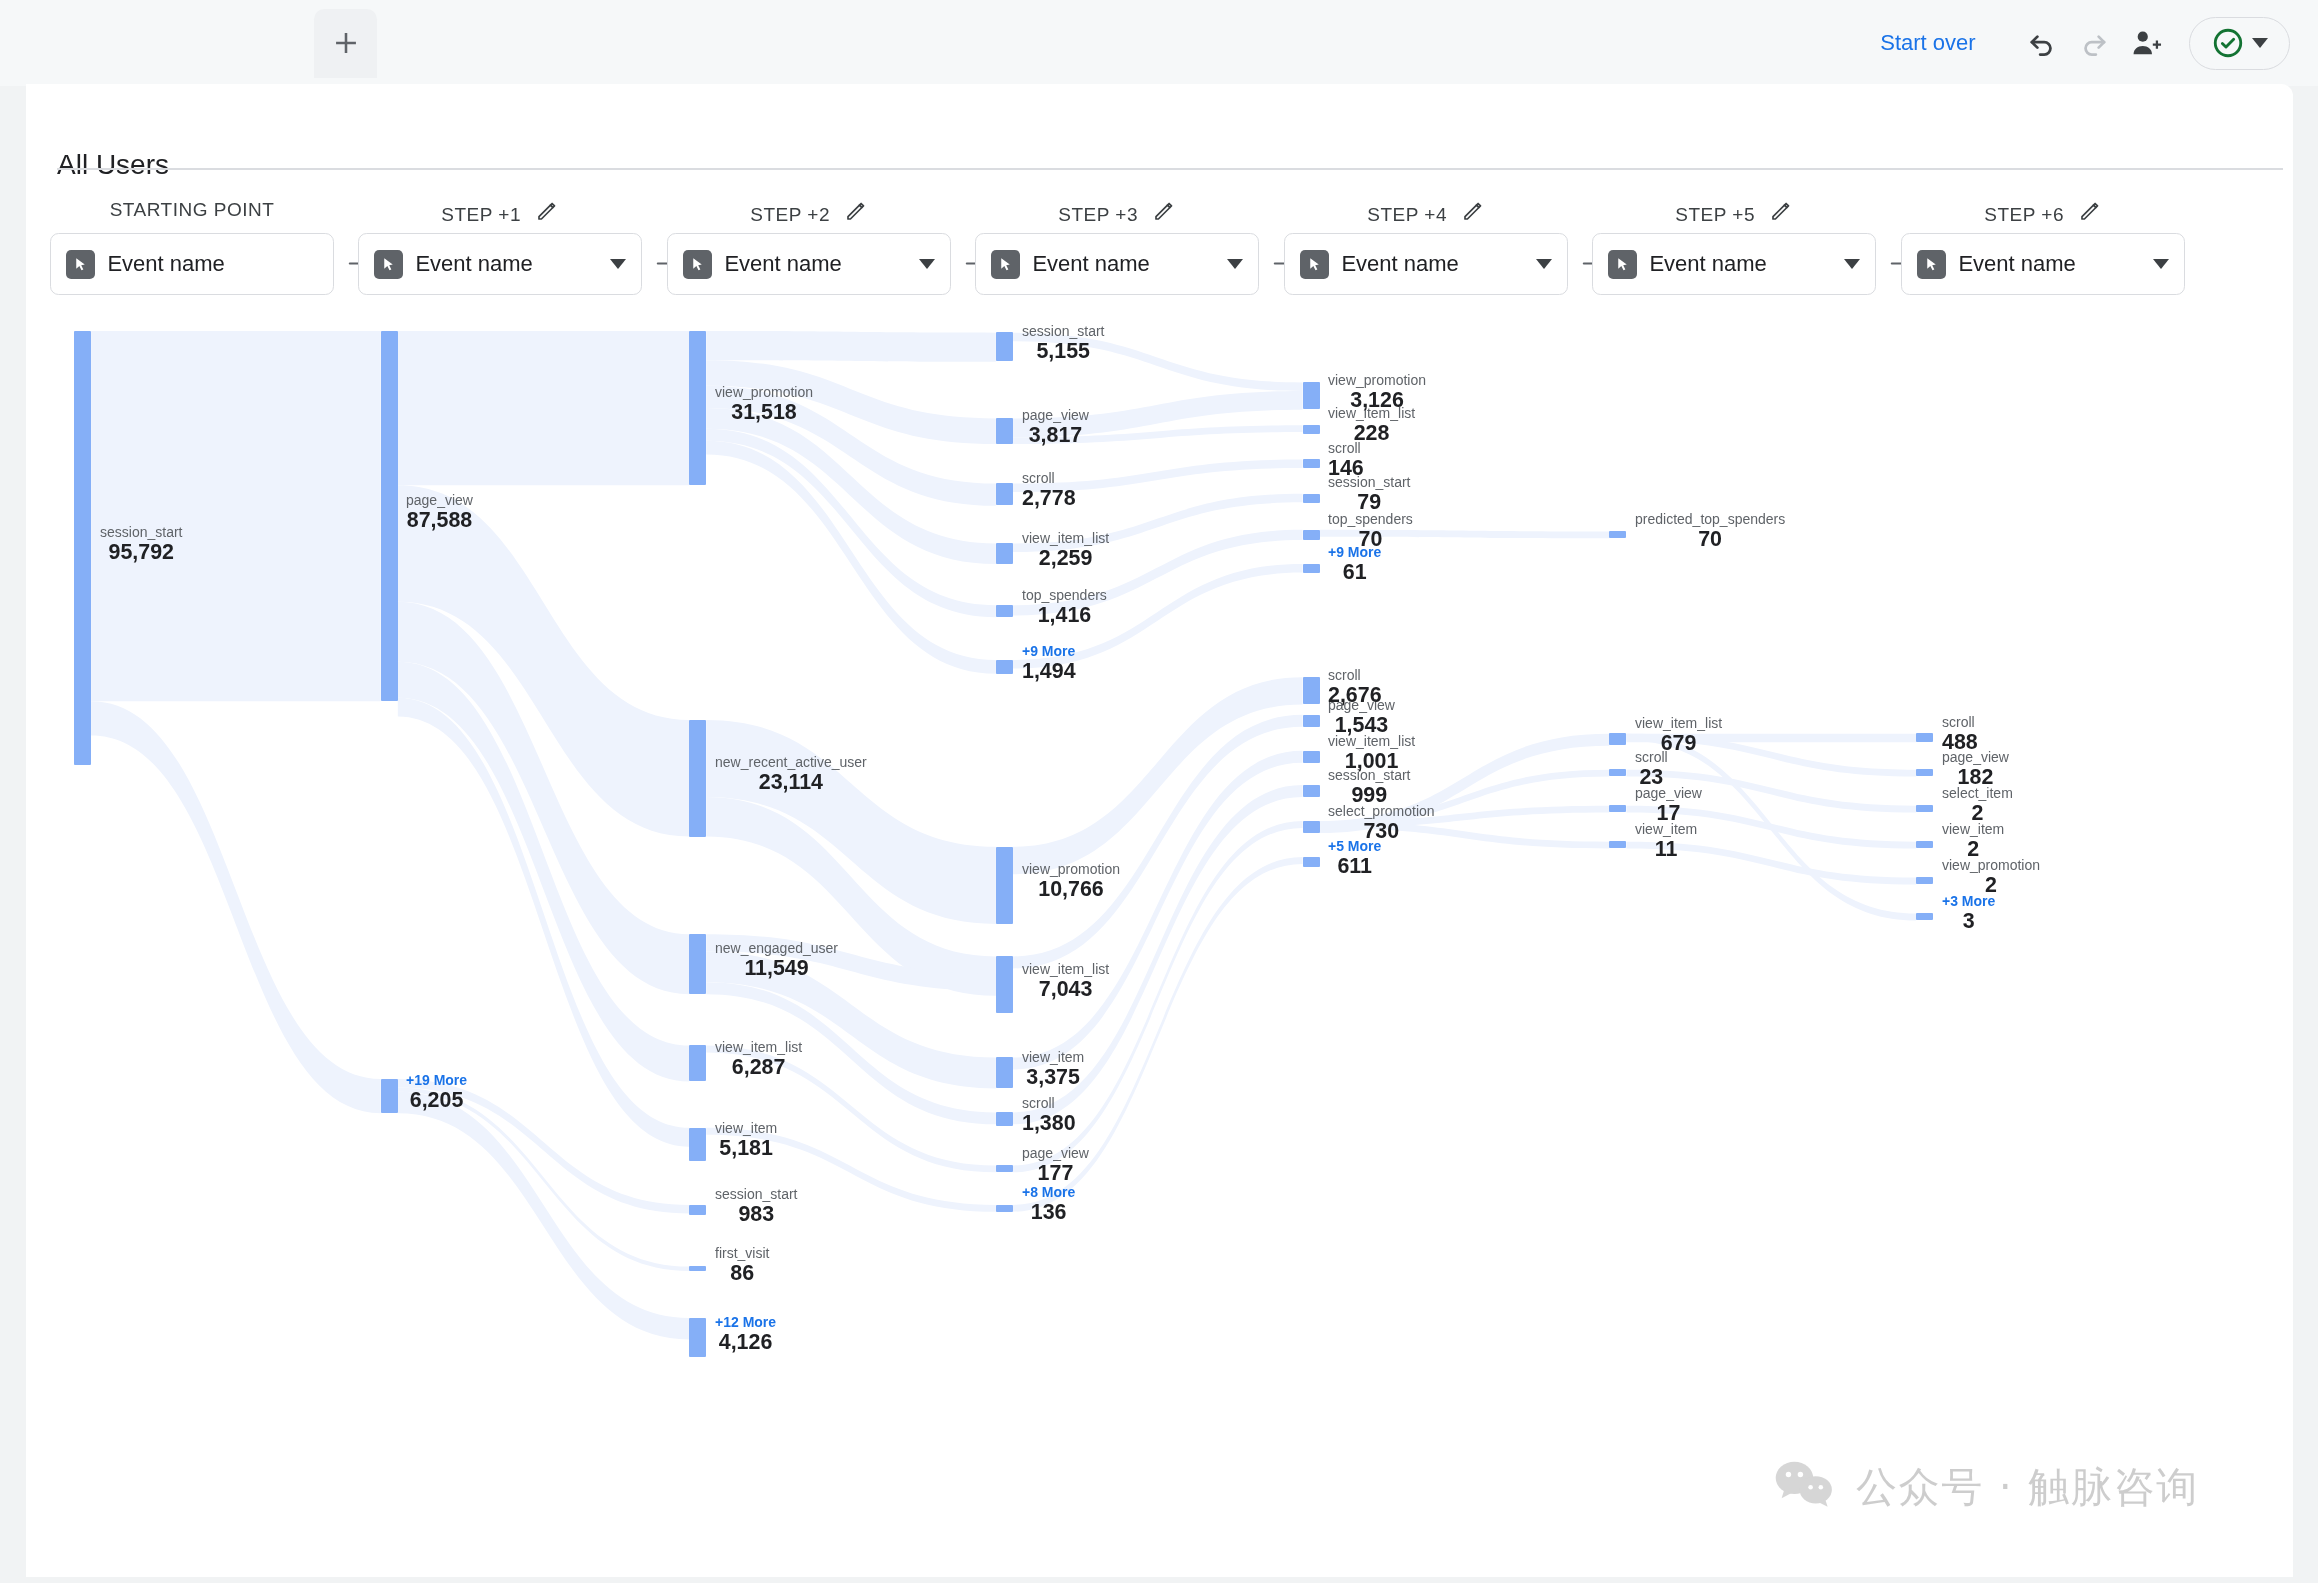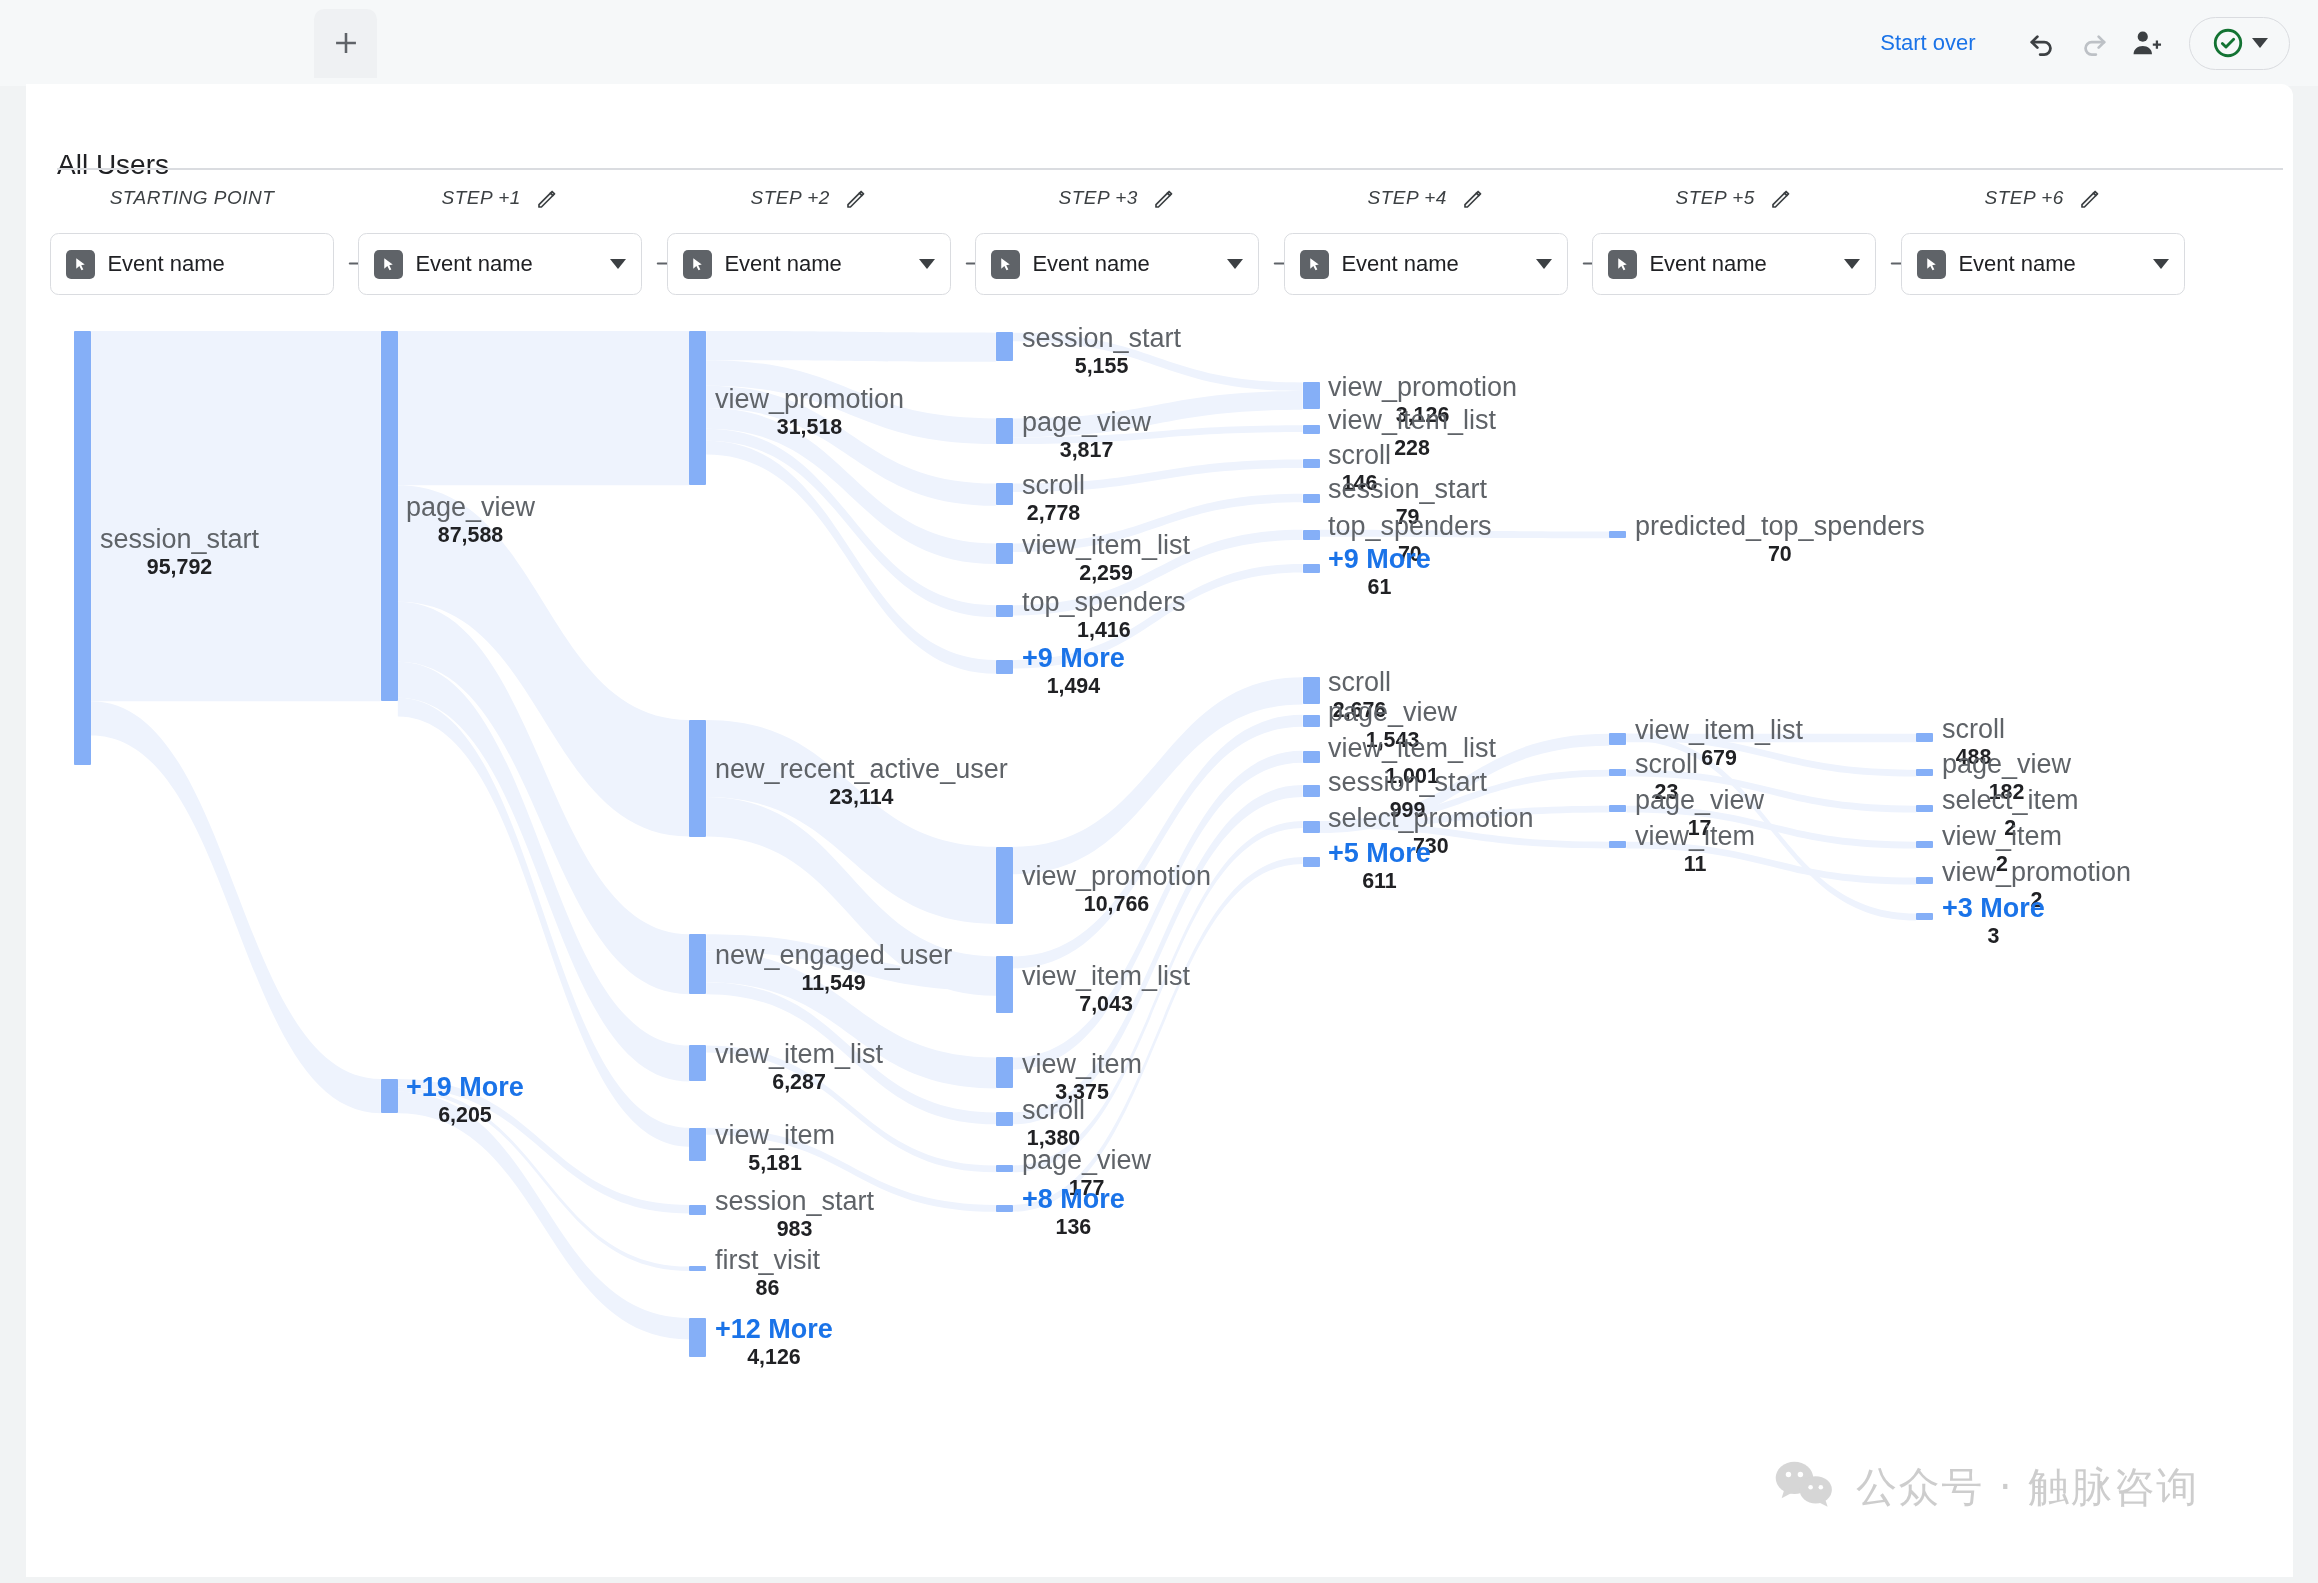--- a/index.html
+++ b/index.html
@@ -88,22 +88,22 @@
     position: absolute; left: 31px; top: 36px;
     font-size: 28px; color: #202124; margin-top: 29px;
   }
   .title-rule {
     position: absolute; left: 31px; top: 84px;
     width: 2226px; height: 1.7px; background: #dadce0;
   }
 
   
   .step-head {
-    position: absolute; top: 103px;
-    display: flex; align-items: flex-start; justify-content: center; gap: 13.7px; font-style: italic;
+    position: absolute; top: 115px;
+    display: flex; align-items: flex-end; justify-content: center; gap: 13.7px;
   }
   .step-head-label {
     font-size: 19px; color: #3c4043; letter-spacing: 0.5px;
     white-space: nowrap;
   }
   .selector {
     position: absolute; top: 149px;
     height: 62px;
     border: 1.7px solid #dadce0; border-radius: 8.6px;
     background: #fff;
@@ -135,21 +135,21 @@
     pointer-events: none;
   }
   .node-bar {
     position: absolute; width: 17px;
     background: #85aff7; border-radius: 0.9px;
   }
   .node-label {
     position: absolute; white-space: nowrap;
   }
   .node-name {
-    font-size: 27px; color: #5f6368; line-height: 1.15; text-align: center;
+    font-size: 14px; color: #5f6368; line-height: 1.15;
   }
   .node-name.more { color: #1a73e8; font-weight: 700; }
   .node-value {
     font-size: 21.4px; color: #202124; font-weight: 700; line-height: 1.2; text-align: center;
   }
 
   
   .watermark {
     position: absolute; right: 94px; bottom: 62px;
     display: flex; align-items: center; gap: 19px;

